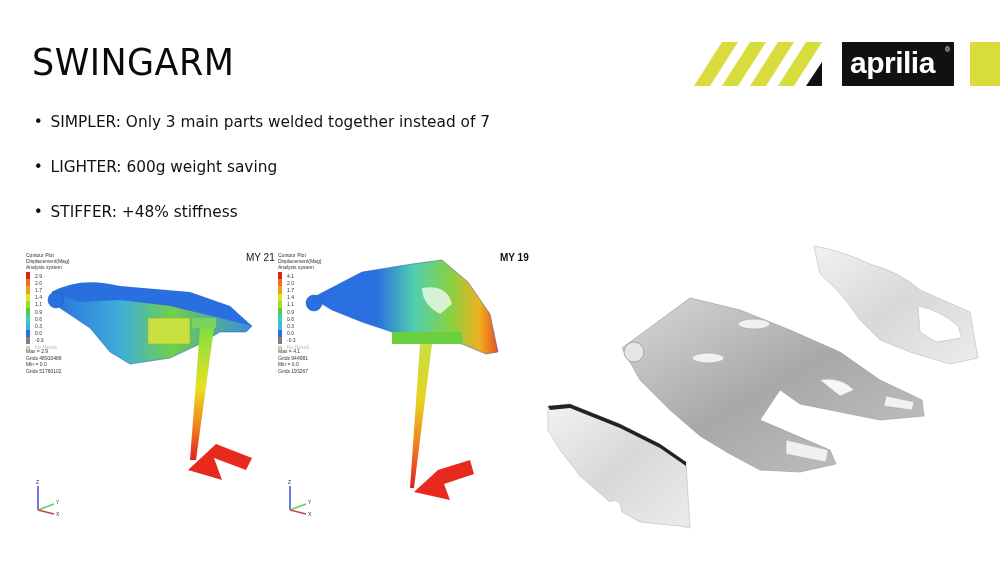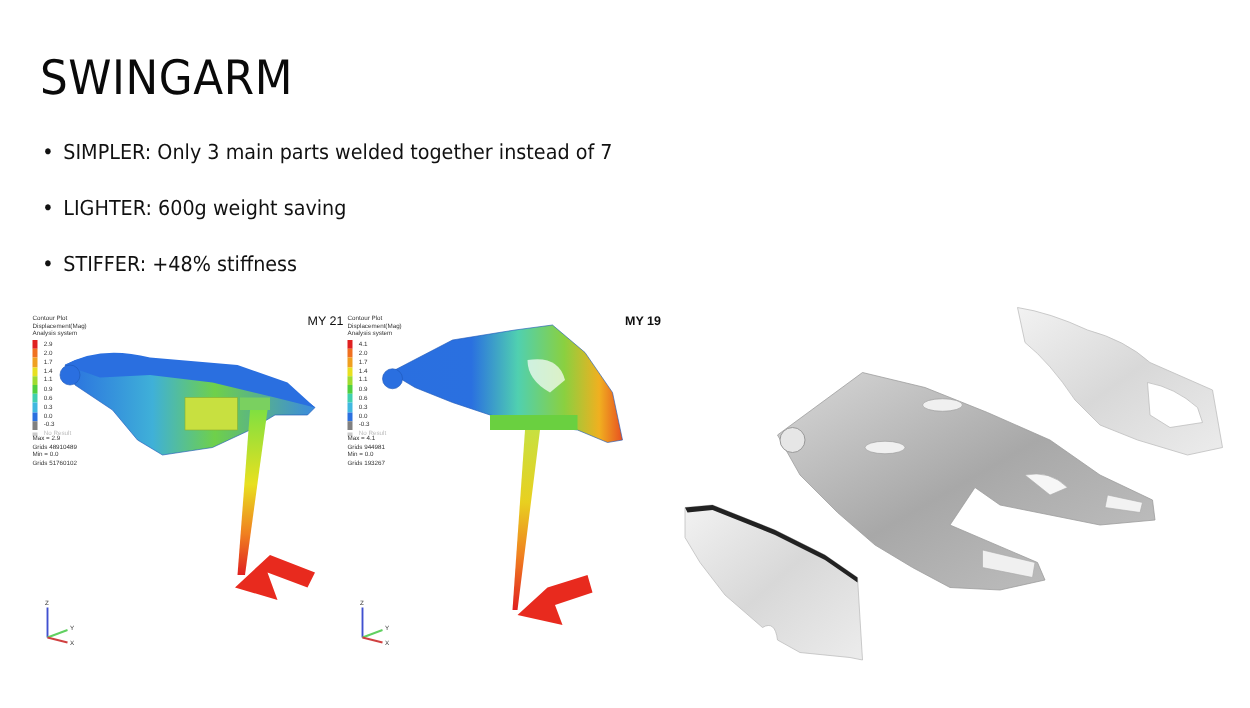--- a/index.html
+++ b/index.html
@@ -29,20 +29,33 @@
 <div class="slide">
 
   <div class="title">SWINGARM</div>
 
   <ul class="bullets">
     <li><span class="dot">•</span><span>SIMPLER: Only 3 main parts welded together instead of 7</span></li>
     <li><span class="dot">•</span><span>LIGHTER: 600g weight saving</span></li>
     <li><span class="dot">•</span><span>STIFFER: +48% stiffness</span></li>
   </ul>
 
+  <div class="logo">
+    <svg width="306" height="46" viewBox="0 0 306 46">
+      <polygon points="0,44 28,0 44,0 16,44" fill="#d8dc3c"></polygon>
+      <polygon points="28,44 56,0 72,0 44,44" fill="#d8dc3c"></polygon>
+      <polygon points="56,44 84,0 100,0 72,44" fill="#d8dc3c"></polygon>
+      <polygon points="84,44 112,0 128,0 100,44" fill="#d8dc3c"></polygon>
+      <polygon points="112,44 128,20 128,44" fill="#111"></polygon>
+      <rect x="148" y="0" width="112" height="44" fill="#111"></rect>
+      <rect x="276" y="0" width="30" height="44" fill="#d8dc3c"></rect>
+    </svg>
+    <div style="position:absolute;left:156px;top:4px;font-size:30px;font-weight:700;color:#fff;letter-spacing:-0.5px;">aprilia</div>
+    <div style="position:absolute;left:251px;top:4px;font-size:7px;color:#fff;">®</div>
+  </div>
 
   <div class="plot a">
     <div class="legend-head">
       <div>Contour Plot</div>
       <div>Displacement(Mag)</div>
       <div>Analysis system</div>
     </div>
     <div class="legend-scale">
       <div class="legend-row">
           <span class="sw" style="background:#e02020"></span>

